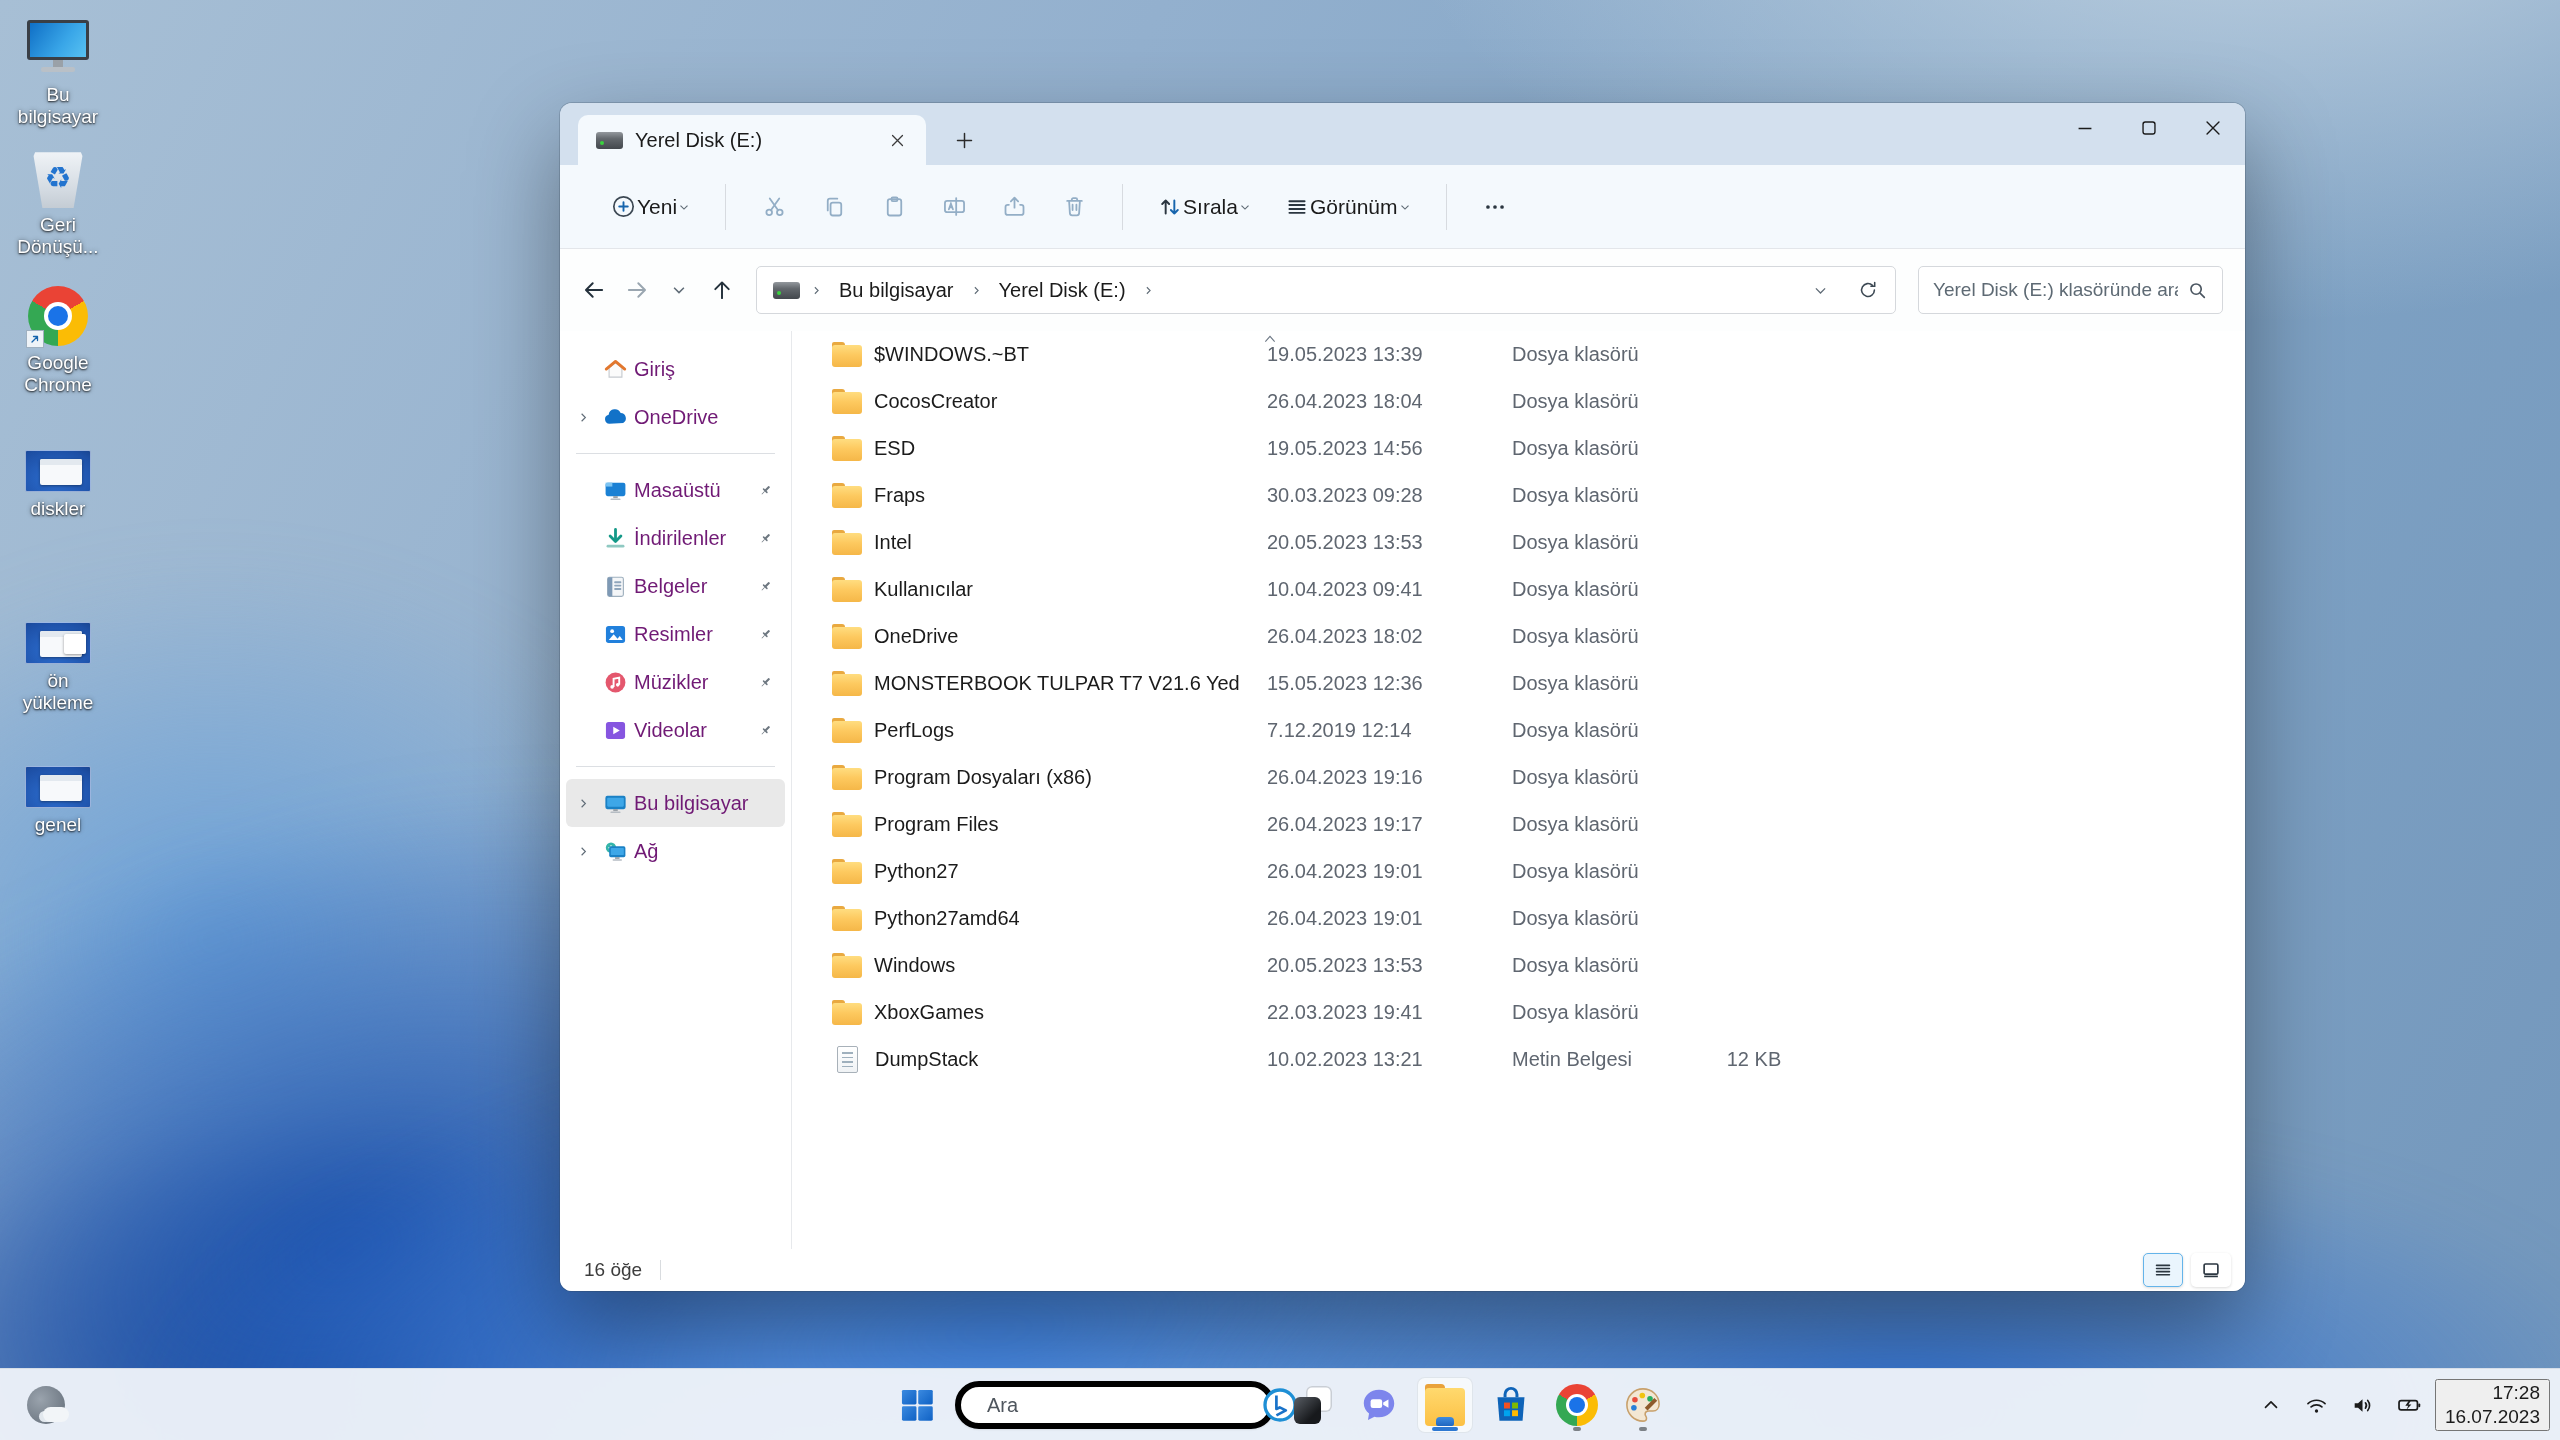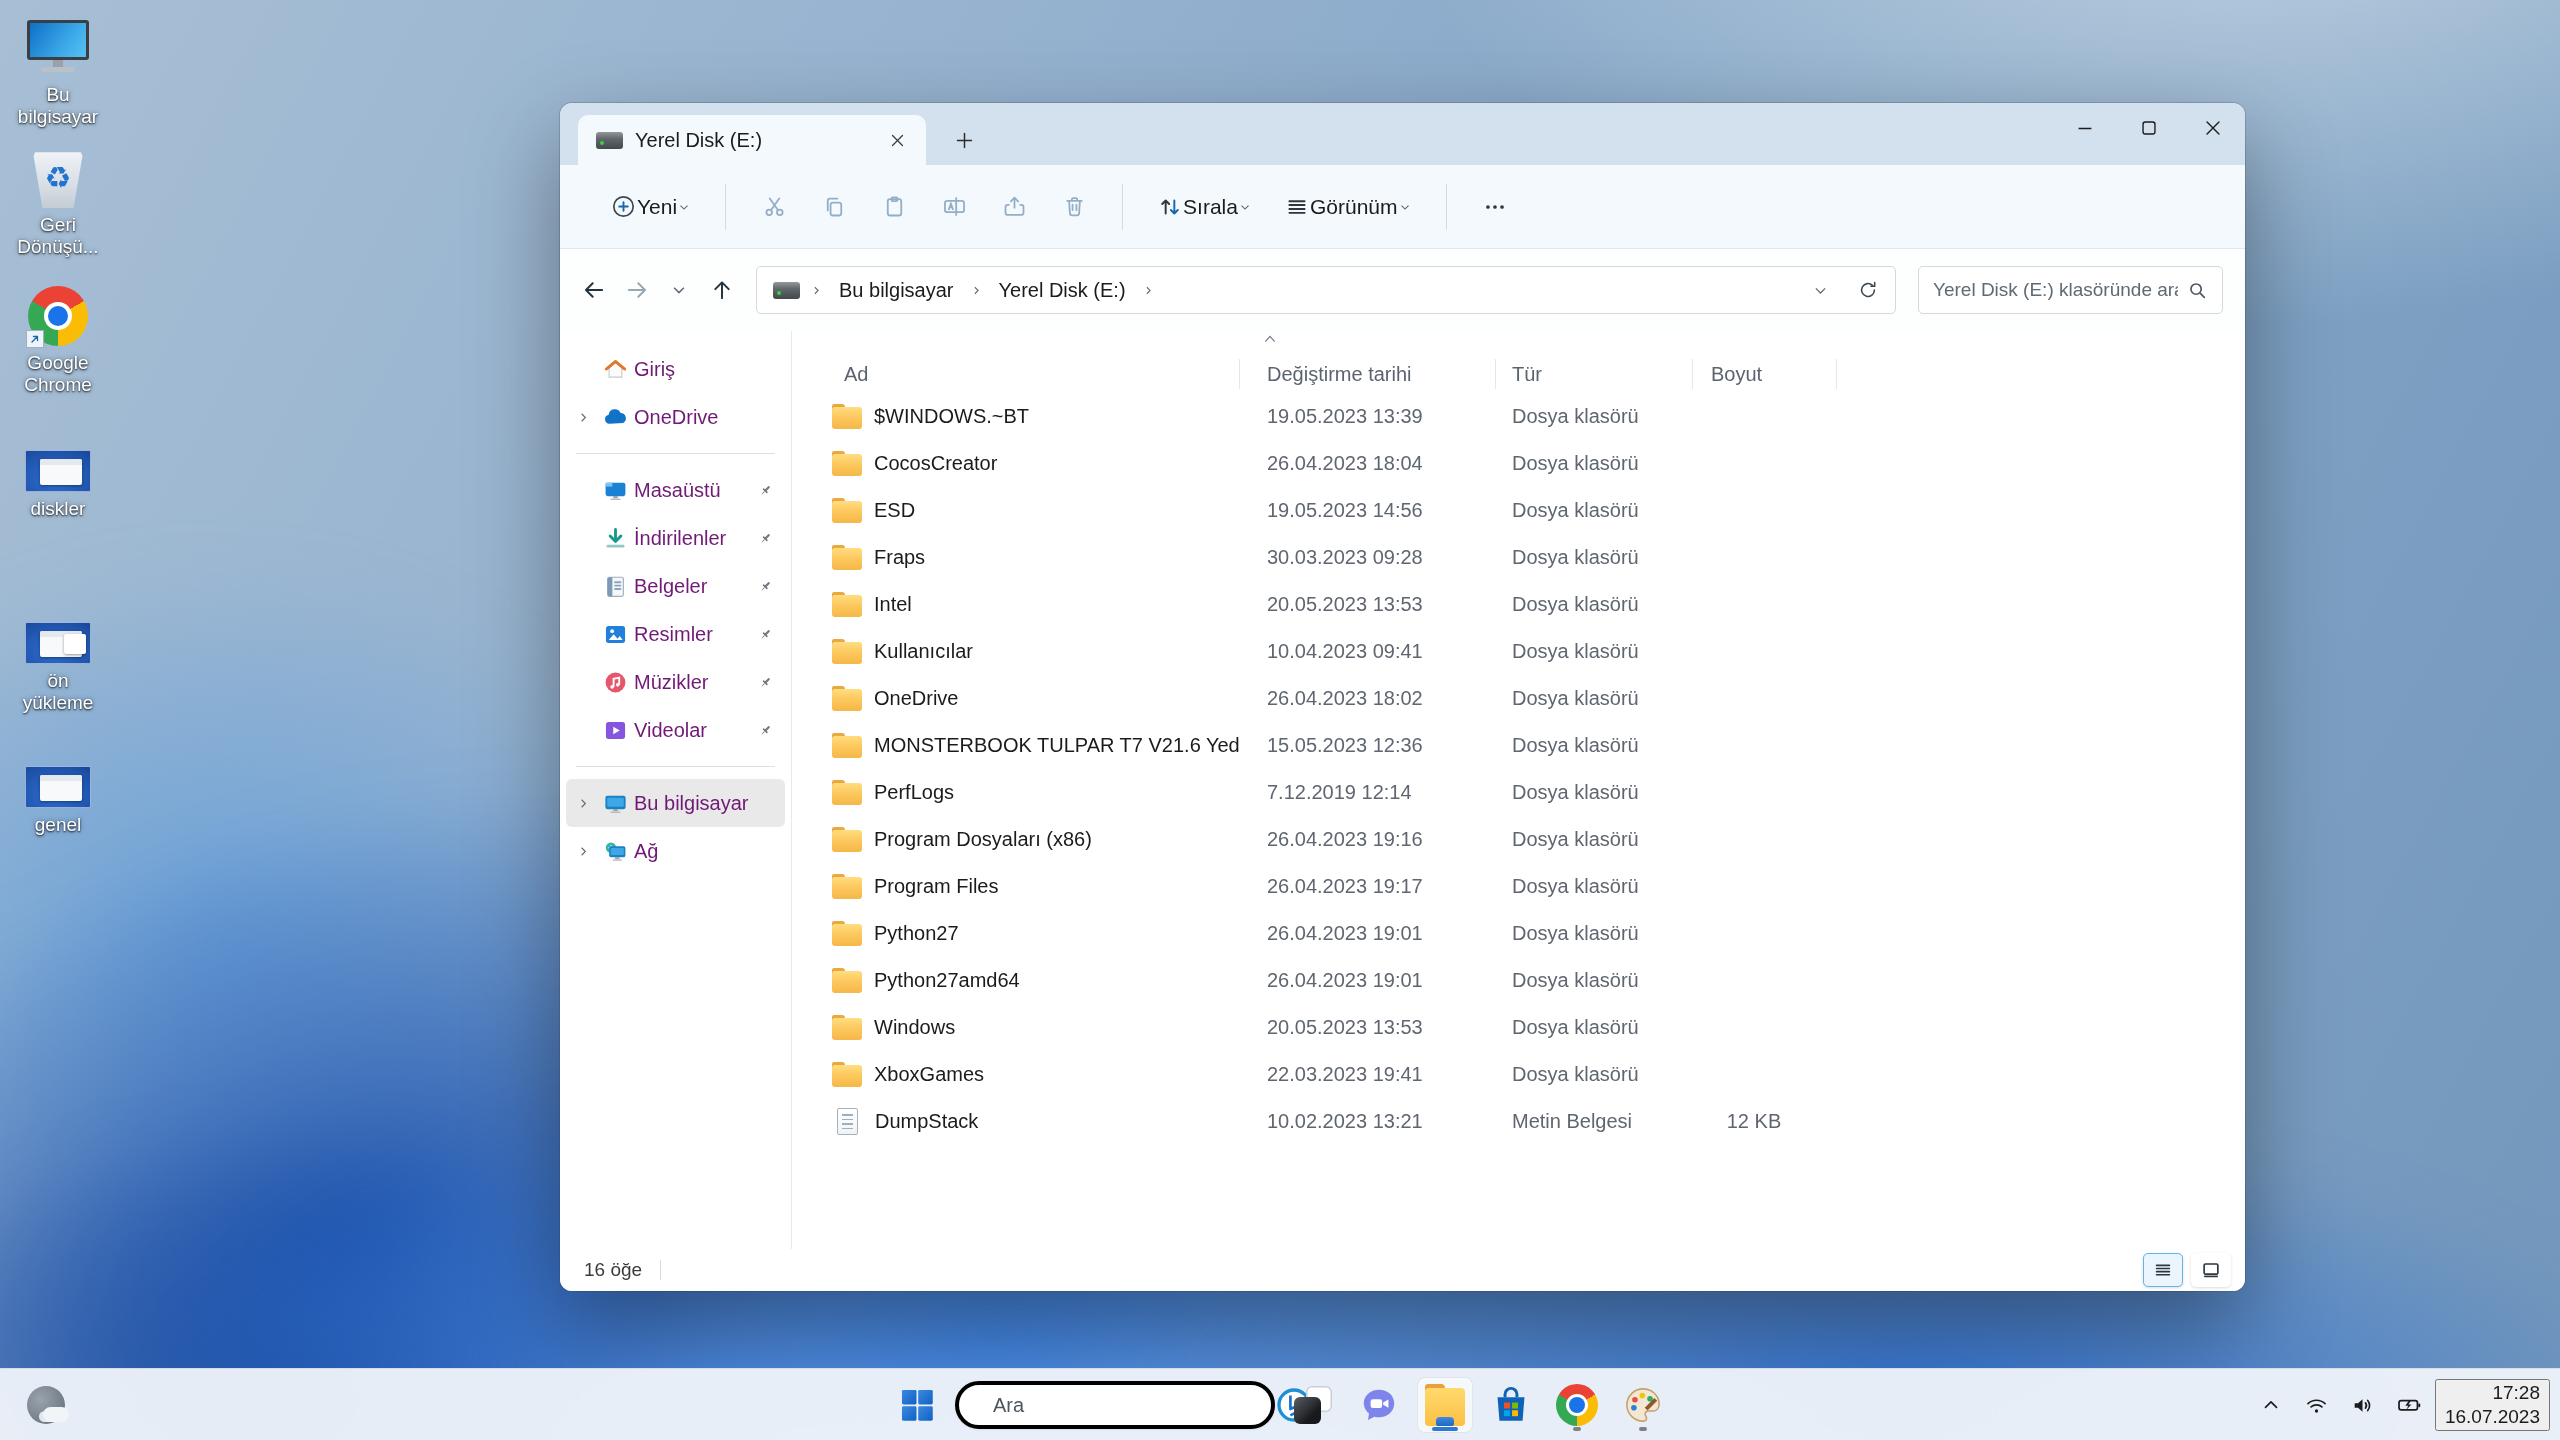--- a/index.html
+++ b/index.html
@@ -176,22 +176,22 @@
     display:flex; align-items:center; gap:10px; }
   .tb-app { width:56px; height:56px; border:none; background:transparent; border-radius:8px;
     display:flex; align-items:center; justify-content:center; position:relative; cursor:pointer; }
   .tb-app svg, .tb-app .glyph { width:42px; height:42px; }
   .tb-app.active { background:rgba(255,255,255,.62); box-shadow:inset 0 0 0 1px rgba(120,140,160,.18); }
   .run-dot { position:absolute; bottom:2px; left:50%; transform:translateX(-50%);
     width:8px; height:4px; border-radius:2px; background:#7c8187; }
   .run-bar { position:absolute; bottom:2px; left:50%; transform:translateX(-50%);
     width:26px; height:4px; border-radius:2px; background:#2e78d2; }
   .tb-search { height:48px; width:320px; border-radius:24px; background:#fff;
-    border:4px solid #000000; box-shadow:0 1px 2px rgba(0,0,0,.08);
-    display:flex; align-items:center; padding:0 6px 0 16px; gap:18px; cursor:pointer; }
+    border:6px solid #000000; box-shadow:0 1px 2px rgba(0,0,0,.08);
+    display:flex; align-items:center; padding:0 6px 0 16px; gap:10px; cursor:pointer; }
   .tb-search input { border:none; outline:none; flex:1; font-size:20px; background:transparent; font-family:inherit; }
   .tb-search input::placeholder { color:#4f565e; opacity:1; }
   .bing { width:36px; height:36px; flex:0 0 36px; }
   
   .tvicon { position:relative; width:38px; height:38px; }
   .tvicon .back { position:absolute; right:2px; top:2px; width:26px; height:26px; border-radius:6px;
     background:#fff; box-shadow:inset 0 0 0 1.5px #c9ced5; }
   .tvicon .front { position:absolute; left:2px; bottom:2px; width:27px; height:27px; border-radius:6px;
     background:linear-gradient(135deg,#5a5f66,#17191c 70%); }
   
@@ -632,27 +632,20 @@
         <span class="slabel">Ağ</span>
       </div>
     </div>
 
     <div class="filearea">
       <span class="sortmark">
         <svg width="16" height="12" viewBox="0 0 24 16">
             <path d="M5 12l7-8 7 8" fill="none" stroke="#6b7683" stroke-width="1.6"></path>
           </svg>
       </span>
-      <div class="fheader">
-        <div class="hcell c-name">Ad</div>
-        <div class="hcell c-date">Değiştirme tarihi</div>
-        <div class="hcell c-type">Tür</div>
-        <div class="hcell c-size">Boyut</div>
-        <div class="hcell c-fill"></div>
-      </div>
       <div class="rows">
         <div class="frow">
           <div class="cell c-name">
               <span class="ic-folder"></span>
               <span>$WINDOWS.~BT</span>
             </div>
           <div class="cell c-date">19.05.2023 13:39</div>
           <div class="cell c-type">Dosya klasörü</div>
           <div class="cell c-size"></div>
             <div></div>

